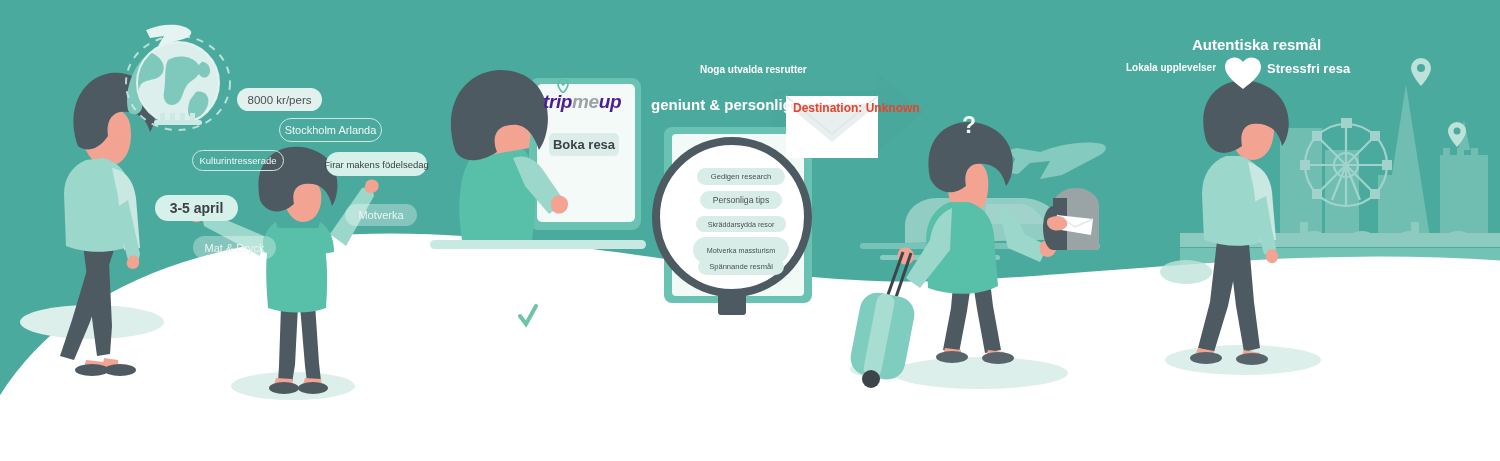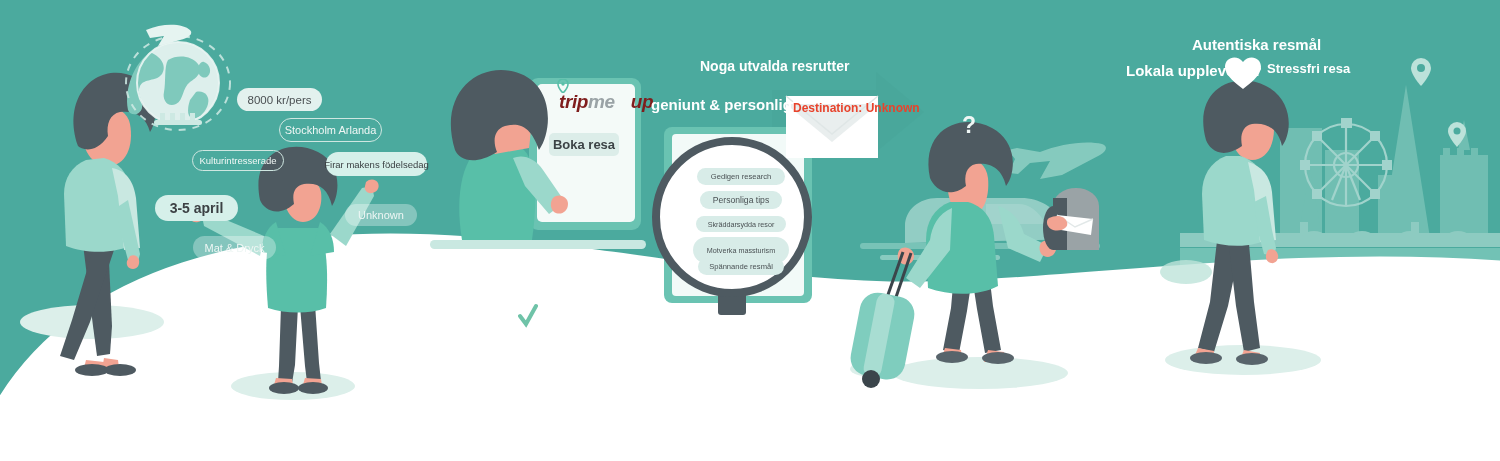--- a/index.html
+++ b/index.html
@@ -3,44 +3,44 @@
 <meta charset="utf-8">
 <title>tripmeup infographic</title>
 <style>
   html,body{margin:0;padding:0;background:#ffffff;}
   body{font-family:"Liberation Sans","DejaVu Sans",sans-serif;}
   #stage{position:relative;width:1500px;height:461px;overflow:hidden;background:#4BAA9E;}
   #stage svg.layer{position:absolute;left:0;top:0;width:1500px;height:461px;}
   .lbl{position:absolute;white-space:nowrap;}
   
   .head{color:#ffffff;font-weight:bold;}
-  .h-noga{left:700px;top:58px;font-size:14px;}
+  .h-noga{left:700px;top:64px;font-size:10px;}
   .h-geniunt{left:651px;top:96px;font-size:15px;}
   .h-auten{left:1192px;top:36px;font-size:15px;}
-  .h-lokala{left:1126px;top:62px;font-size:15px;}
+  .h-lokala{left:1126px;top:62px;font-size:10px;}
   .h-stress{left:1267px;top:61px;font-size:13px;}
   
   .pill{position:absolute;display:flex;align-items:center;justify-content:center;
         border-radius:40px;white-space:nowrap;box-sizing:border-box;}
   .pill.solid-light{background:#E3F1EE;color:#4a4f52;}
   .pill.ghost{background:rgba(255,255,255,.32);color:#eef6f4;}
   .pill.outline{background:transparent;border:1.6px solid #CFE7E1;color:#f0f7f5;}
   .pill.mint{background:#D6F0EA;color:#3c4144;}
   .t-8000{left:237px;top:88px;width:85px;height:23px;font-size:11.5px;}
   .t-arlanda{left:279px;top:118px;width:103px;height:24px;font-size:11px;}
   .t-kultur{left:192px;top:150px;width:92px;height:21px;font-size:9.5px;}
   .t-firar{left:326px;top:152px;width:101px;height:24px;font-size:9.5px;}
   .t-35april{left:155px;top:195px;width:83px;height:26px;font-size:14px;font-weight:bold;color:#2f3437;}
   .t-loppisar{left:345px;top:204px;width:72px;height:22px;font-size:11px;}
   .t-matdryck{left:193px;top:236px;width:83px;height:23px;font-size:11px;}
   
   .boka{left:549px;top:133px;width:70px;height:23px;font-size:13px;font-weight:bold;color:#3c4346;
         background:#DCEDE9;border-radius:5px;}
   .logo{position:absolute;left:543px;top:91px;font-size:19px;font-style:italic;font-weight:bold;letter-spacing:-.4px;}
-  .logo .d{color:#7f1d1d;margin-left:16px;}
+  .logo .d{color:#4c1d95;}
   .logo .g{color:#9aa3a6;}
   
   .mp{position:absolute;display:flex;align-items:center;justify-content:center;
       background:#D8ECE8;color:#4a5154;border-radius:20px;white-space:nowrap;box-sizing:border-box;}
   .mp1{left:697px;top:168px;width:88px;height:17px;font-size:7.6px;}
   .mp2{left:700px;top:191px;width:82px;height:18px;font-size:8.6px;}
   .mp3{left:696px;top:216px;width:90px;height:16px;font-size:7.2px;}
   .mp4{left:693px;top:237px;width:96px;height:26px;font-size:7.2px;}
   .mp5{left:698px;top:258px;width:86px;height:17px;font-size:7.6px;}
   
@@ -276,21 +276,21 @@
     </g>
 
     <path d="M1243 62 c-6-8-18-5-18 5 c0 9 12 17 18 22 c6-5 18-13 18-22 c0-10-12-13-18-5z" fill="#FFFFFF"></path>
   </svg>
 
   <div class="pill solid-light t-8000">8000 kr/pers</div>
   <div class="pill outline t-arlanda">Stockholm Arlanda</div>
   <div class="pill outline t-kultur">Kulturintresserade</div>
   <div class="pill mint t-firar">Firar makens födelsedag</div>
   <div class="pill mint t-35april">3-5 april</div>
-  <div class="pill ghost t-loppisar">Unknown</div>
+  <div class="pill ghost t-loppisar">Motverka</div>
   <div class="pill ghost t-matdryck">Mat &amp; Dryck</div>
 
   <div class="logo">
     <svg width="12" height="14" viewBox="0 0 12 14" style="position:absolute;left:14px;top:-12px">
       <path d="M6 0 a5 5 0 0 1 5 5 c0 4-5 9-5 9 s-5-5-5-9 a5 5 0 0 1 5-5z" fill="none" stroke="#58BFA8" stroke-width="1.6"></path>
       <circle cx="6" cy="5" r="1.7" fill="#58BFA8"></circle>
     </svg>
     <span class="d">trip</span><span class="g">me</span><span class="d">up</span>
   </div>
   <div class="pill boka">Boka resa</div>

